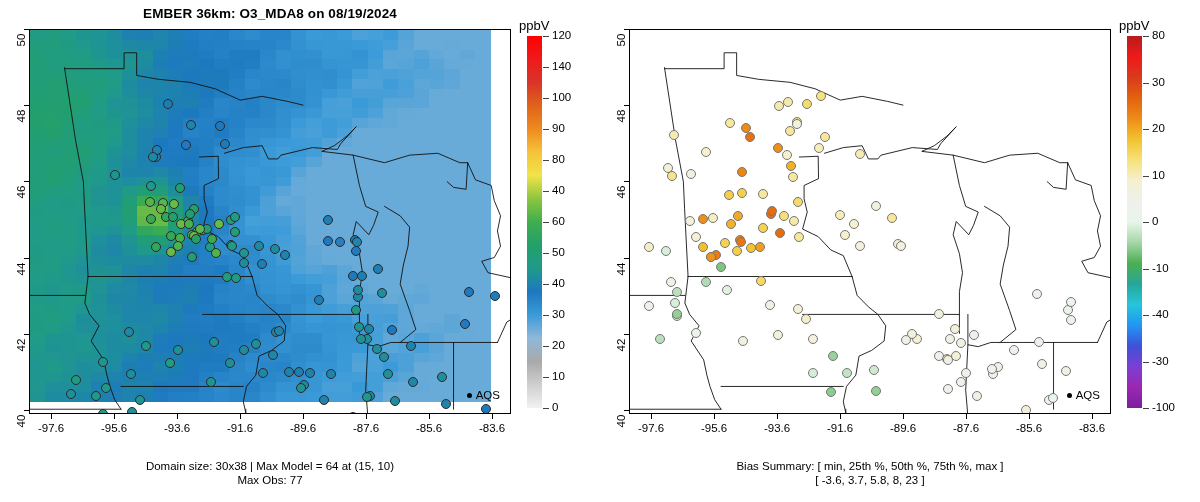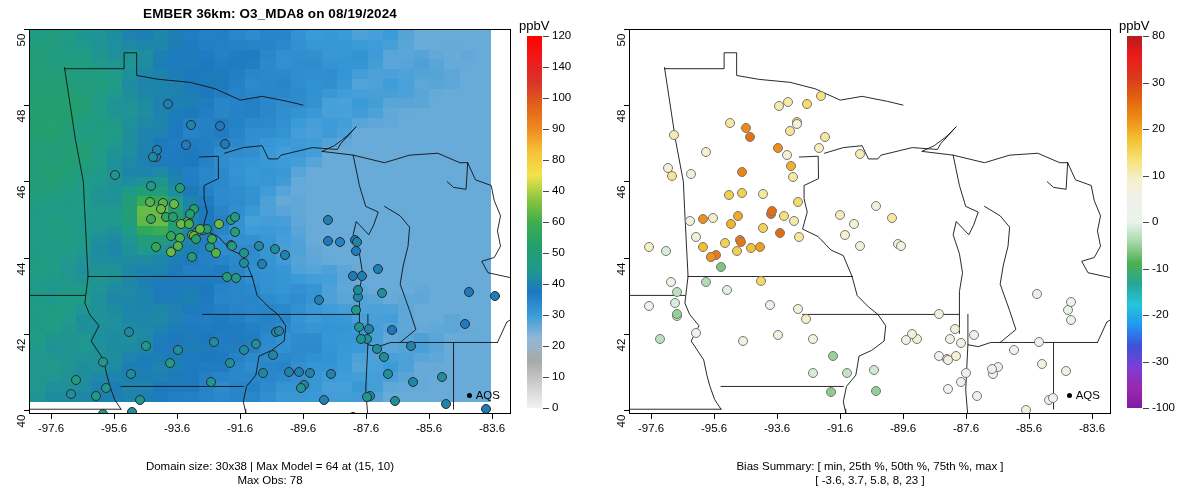--- a/index.html
+++ b/index.html
@@ -1363,21 +1363,21 @@
       <div class="ylabel" style="left: -3px; top: 221.713px; width: 24px;">44</div>
       <div class="tickmark" style="left: 24px; top: 152.475px; width: 5px; height: 1px;"></div>
       <div class="ylabel" style="left: -3px; top: 145.475px; width: 24px;">46</div>
       <div class="tickmark" style="left: 24px; top: 76.2376px; width: 5px; height: 1px;"></div>
       <div class="ylabel" style="left: -3px; top: 69.2376px; width: 24px;">48</div>
       <div class="tickmark" style="left: 24px; top: 0px; width: 5px; height: 1px;"></div>
       <div class="ylabel" style="left: -3px; top: -7px; width: 24px;">50</div>
     </div>
 
   <div class="caption" style="top:459px;">Domain size: 30x38 | Max Model = 64 at (15, 10)</div>
-  <div class="caption" style="top:473px;">Max Obs: 78</div>
+  <div class="caption" style="top:473px;">Max Obs: 77</div>
 
   <div class="cbar-wrap" id="cbar-left-wrap" style="left: 527px; top: 36px; width: 60px; height: 372px;">
     <div class="cbar-unit" style="left:-8px;top:-18px;">ppbV</div>
     <div class="cbar" id="cbar-left" style="left: 0px; top: 0px; height: 372px; width: 15px; background: linear-gradient(rgb(255, 0, 0), rgb(239, 26, 26), rgb(217, 52, 42), rgb(224, 99, 26), rgb(239, 138, 31), rgb(245, 195, 58), rgb(242, 227, 74), rgb(140, 198, 63), rgb(63, 174, 78), rgb(35, 160, 106), rgb(31, 154, 138), rgb(29, 120, 191), rgb(59, 155, 216), rgb(143, 184, 216), rgb(169, 169, 169), rgb(207, 207, 207), rgb(242, 242, 242));"></div>
   <div class="cb-tick" style="left: 16px; top: 372px;"></div>
       <div class="cb-lab" style="left: 25px; top: 365px;">0</div>
       <div class="cb-tick" style="left: 16px; top: 341px;"></div>
       <div class="cb-lab" style="left: 25px; top: 334px;">10</div>
       <div class="cb-tick" style="left: 16px; top: 310px;"></div>
       <div class="cb-lab" style="left: 25px; top: 303px;">20</div>
@@ -1587,21 +1587,21 @@
   <div class="caption" style="top:473px;">[ -3.6,  3.7,  5.8,  8,  23 ]</div>
 
   <div class="cbar-wrap" id="cbar-right-wrap" style="left: 527px; top: 36px; width: 60px; height: 372px;">
     <div class="cbar-unit" style="left:-8px;top:-18px;">ppbV</div>
     <div class="cbar" id="cbar-right" style="left: 0px; top: 0px; height: 372px; width: 15px; background: linear-gradient(rgb(183, 28, 28), rgb(239, 26, 26), rgb(217, 58, 28), rgb(226, 98, 15), rgb(238, 140, 24), rgb(242, 194, 48), rgb(246, 226, 122), rgb(245, 240, 207), rgb(240, 240, 236), rgb(232, 245, 233), rgb(165, 214, 167), rgb(76, 175, 80), rgb(38, 166, 154), rgb(38, 198, 218), rgb(33, 150, 243), rgb(63, 81, 216), rgb(123, 63, 212), rgb(156, 39, 176), rgb(123, 31, 162));"></div>
   <div class="cb-tick" style="left: 16px; top: 372px;"></div>
       <div class="cb-lab" style="left: 25px; top: 365px;">-100</div>
       <div class="cb-tick" style="left: 16px; top: 325.5px;"></div>
       <div class="cb-lab" style="left: 25px; top: 318.5px;">-30</div>
       <div class="cb-tick" style="left: 16px; top: 279px;"></div>
-      <div class="cb-lab" style="left: 25px; top: 272px;">-20</div>
+      <div class="cb-lab" style="left: 25px; top: 272px;">-40</div>
       <div class="cb-tick" style="left: 16px; top: 232.5px;"></div>
       <div class="cb-lab" style="left: 25px; top: 225.5px;">-10</div>
       <div class="cb-tick" style="left: 16px; top: 186px;"></div>
       <div class="cb-lab" style="left: 25px; top: 179px;">0</div>
       <div class="cb-tick" style="left: 16px; top: 139.5px;"></div>
       <div class="cb-lab" style="left: 25px; top: 132.5px;">10</div>
       <div class="cb-tick" style="left: 16px; top: 93px;"></div>
       <div class="cb-lab" style="left: 25px; top: 86px;">20</div>
       <div class="cb-tick" style="left: 16px; top: 46.5px;"></div>
       <div class="cb-lab" style="left: 25px; top: 39.5px;">30</div>

